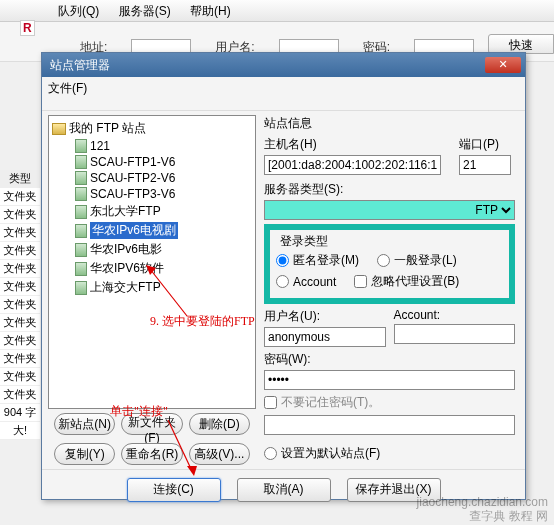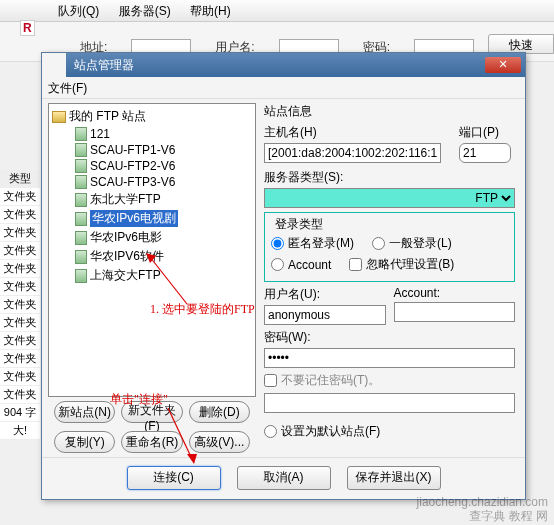--- a/index.html
+++ b/index.html
@@ -8,24 +8,24 @@
 .bg-menu { background: linear-gradient(#fdfdfd,#e8e8e8); height: 22px; border-bottom: 1px solid #ccc; padding-left: 50px; }
 .bg-menu span { display: inline-block; padding: 3px 8px; }
 .bg-toolbar { height: 28px; background: #f5f5f5; border-bottom: 1px solid #ddd; display: flex; align-items: center; gap: 24px; padding-left: 80px; }
 .bg-toolbar .lbl { color: #333; }
 .bg-toolbar input { height: 18px; width: 60px; border: 1px solid #aaa; }
 .bg-left { position: absolute; left: 0; top: 170px; width: 40px; text-align: center; }
 .bg-left div { height: 18px; padding: 1px 2px; font-size: 11px; border-bottom: 1px solid #eee; background: #fff; }
 .bg-left .hdr { background: #eee; }
 
 .dialog { position: absolute; left: 41px; top: 52px; width: 485px; height: 448px; background: #f4f4f4; border: 1px solid #5a7aa0; box-shadow: 2px 2px 6px rgba(0,0,0,.3); }
-.titlebar { height: 24px; background: linear-gradient(#5d87b5,#3b6a9e); display: flex; align-items: center; padding: 0 4px 0 8px; color: #fff; margin-left: 24px; }
+.titlebar { height: 24px; background: linear-gradient(#5d87b5,#3b6a9e); display: flex; align-items: center; padding: 0 4px 0 8px; color: #fff; }
 .titlebar .ttl { flex: 1; font-size: 12px; }
 .titlebar .close { width: 36px; height: 16px; background: linear-gradient(#e07060,#c03020); color: #fff; text-align: center; line-height: 14px; border-radius: 2px; font-size: 11px; cursor: pointer; }
-.menubar { height: 22px; background: #f4f4f4; padding: 3px 6px; border-bottom: 1px solid #ddd; }
+.menubar { height: 34px; background: #f4f4f4; padding: 3px 6px; border-bottom: 1px solid #ddd; }
 .content { display: flex; height: 358px; }
 .col-l { width: 220px; padding: 4px 6px 0 6px; display: flex; flex-direction: column; position: relative; }
 .col-r { flex: 1; padding: 4px 10px 0 2px; }
 
 .tree { flex: 1; background: #fff; border: 1px solid #888; padding: 3px 2px; overflow: hidden; }
 .tree-root { display: flex; align-items: center; gap: 3px; padding: 1px; }
 .tree-item { display: flex; align-items: center; gap: 3px; padding: 1px 1px 1px 24px; white-space: nowrap; }
 .tree-item.sel span.lbl { background: #2a6bcc; color: #fff; padding: 0 2px; }
 .ico { width: 14px; height: 12px; display: inline-block; }
 .ico-root { background: linear-gradient(#ffe9a0,#d9b54a); border: 1px solid #b8932b; }
@@ -35,24 +35,24 @@
 .ann2 { position: absolute; left: 68px; top: 292px; color: #d00; font-size: 12px; font-family: SimSun; pointer-events: none; }
 .arrow { position: absolute; pointer-events: none; }
 
 .btnrow { display: flex; gap: 6px; padding: 4px 6px; }
 .btnrow button { flex: 1; height: 22px; background: linear-gradient(#fdfdfd,#e4e4e4); border: 1px solid #888; border-radius: 11px; cursor: pointer; font-size: 12px; }
 
 .col-r .sec { margin-bottom: 4px; }
 .col-r .row { display: flex; align-items: center; gap: 18px; }
 .col-r label { display: block; margin-bottom: 2px; }
 .col-r input[type=text], .col-r input[type=password] { width: 100%; height: 20px; border: 1px solid #888; padding: 0 3px; background: #fff; }
-.col-r input.sm { width: 52px; border-radius: 6px; }
+.col-r input.sm { width: 52px; }
 .col-r select { width: 100%; height: 20px; border: 1px solid #888; background: #5eead4; text-align: right; }
 
-.fieldset { border: 1px solid #14b8a6; padding: 4px 6px 6px 6px; margin: 4px 0; }
+.fieldset { border: 6px solid #14b8a6; padding: 4px 6px 6px 6px; margin: 4px 0; }
 .fieldset .leg { margin-top: -12px; background: #f4f4f4; display: inline-block; padding: 0 4px; }
 .rg { display: flex; align-items: center; gap: 4px; margin: 2px 0; }
 .rg input { margin: 0; }
 
 .col-r .two { display: flex; gap: 8px; }
 .col-r .two > div { flex: 1; }
 
 .dlg-btns { height: 40px; display: flex; align-items: center; justify-content: center; gap: 16px; border-top: 1px solid #ddd; }
 .dlg-btns button { width: 94px; height: 24px; background: linear-gradient(#fdfdfd,#e4e4e4); border: 1px solid #888; border-radius: 3px; cursor: pointer; }
 .dlg-btns button.primary { border: 1px solid #3a78d0; box-shadow: 0 0 2px #5a98f0; }
@@ -145,21 +145,21 @@
           </div>
           <div class="tree-item">
             <span class="ico ico-site"></span>
             <span class="lbl">华农IPV6软件</span>
           </div>
           <div class="tree-item">
             <span class="ico ico-site"></span>
             <span class="lbl">上海交大FTP</span>
           </div>
         </div>
-      <div class="ann1">1. 选中要登陆的FTP</div>
+      <div class="ann1">9. 选中要登陆的FTP</div>
       <div class="ann2">单击"连接"</div>
       <svg class="arrow" style="left:100px;top:150px;" width="50" height="60">
           <line x1="45" y1="55" x2="8" y2="8" stroke="#d00" stroke-width="1.2"></line>
           <polygon points="4,4 14,7 8,14" fill="#d00"></polygon>
         </svg>
       <svg class="arrow" style="left:120px;top:305px;" width="40" height="60">
           <line x1="6" y1="4" x2="30" y2="55" stroke="#d00" stroke-width="1.2"></line>
           <polygon points="32,60 25,50 35,50" fill="#d00"></polygon>
         </svg>
       <div class="btnrow">

